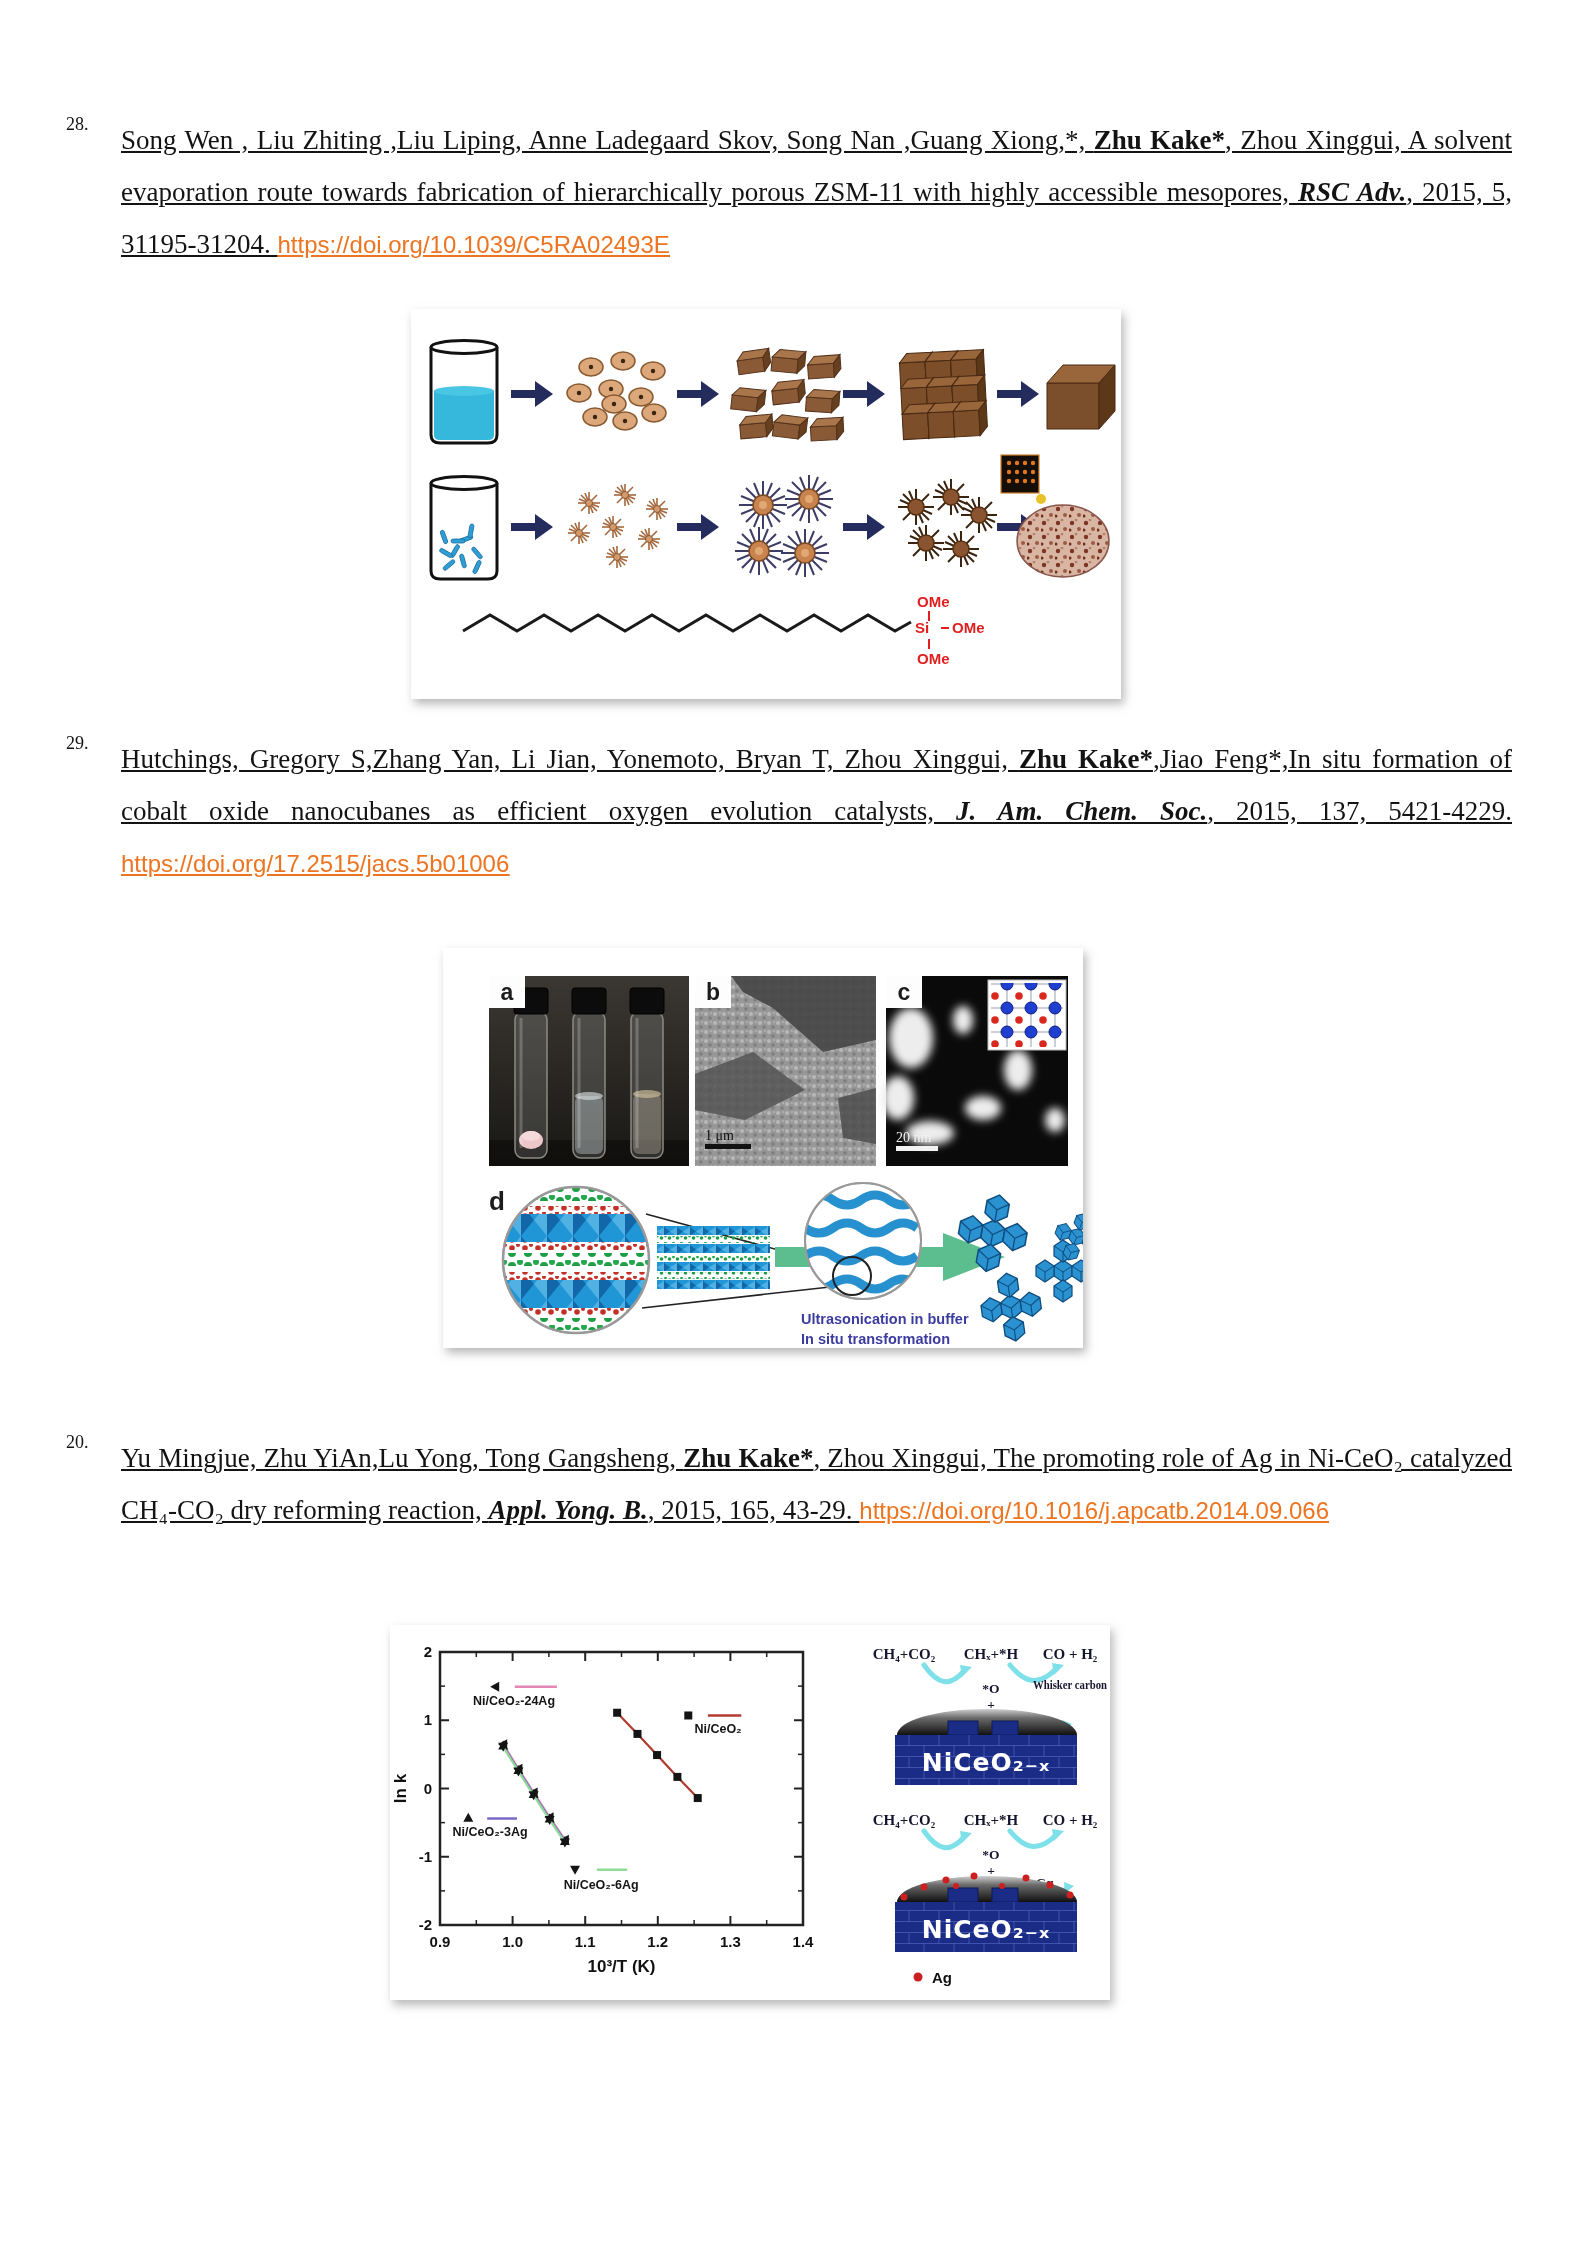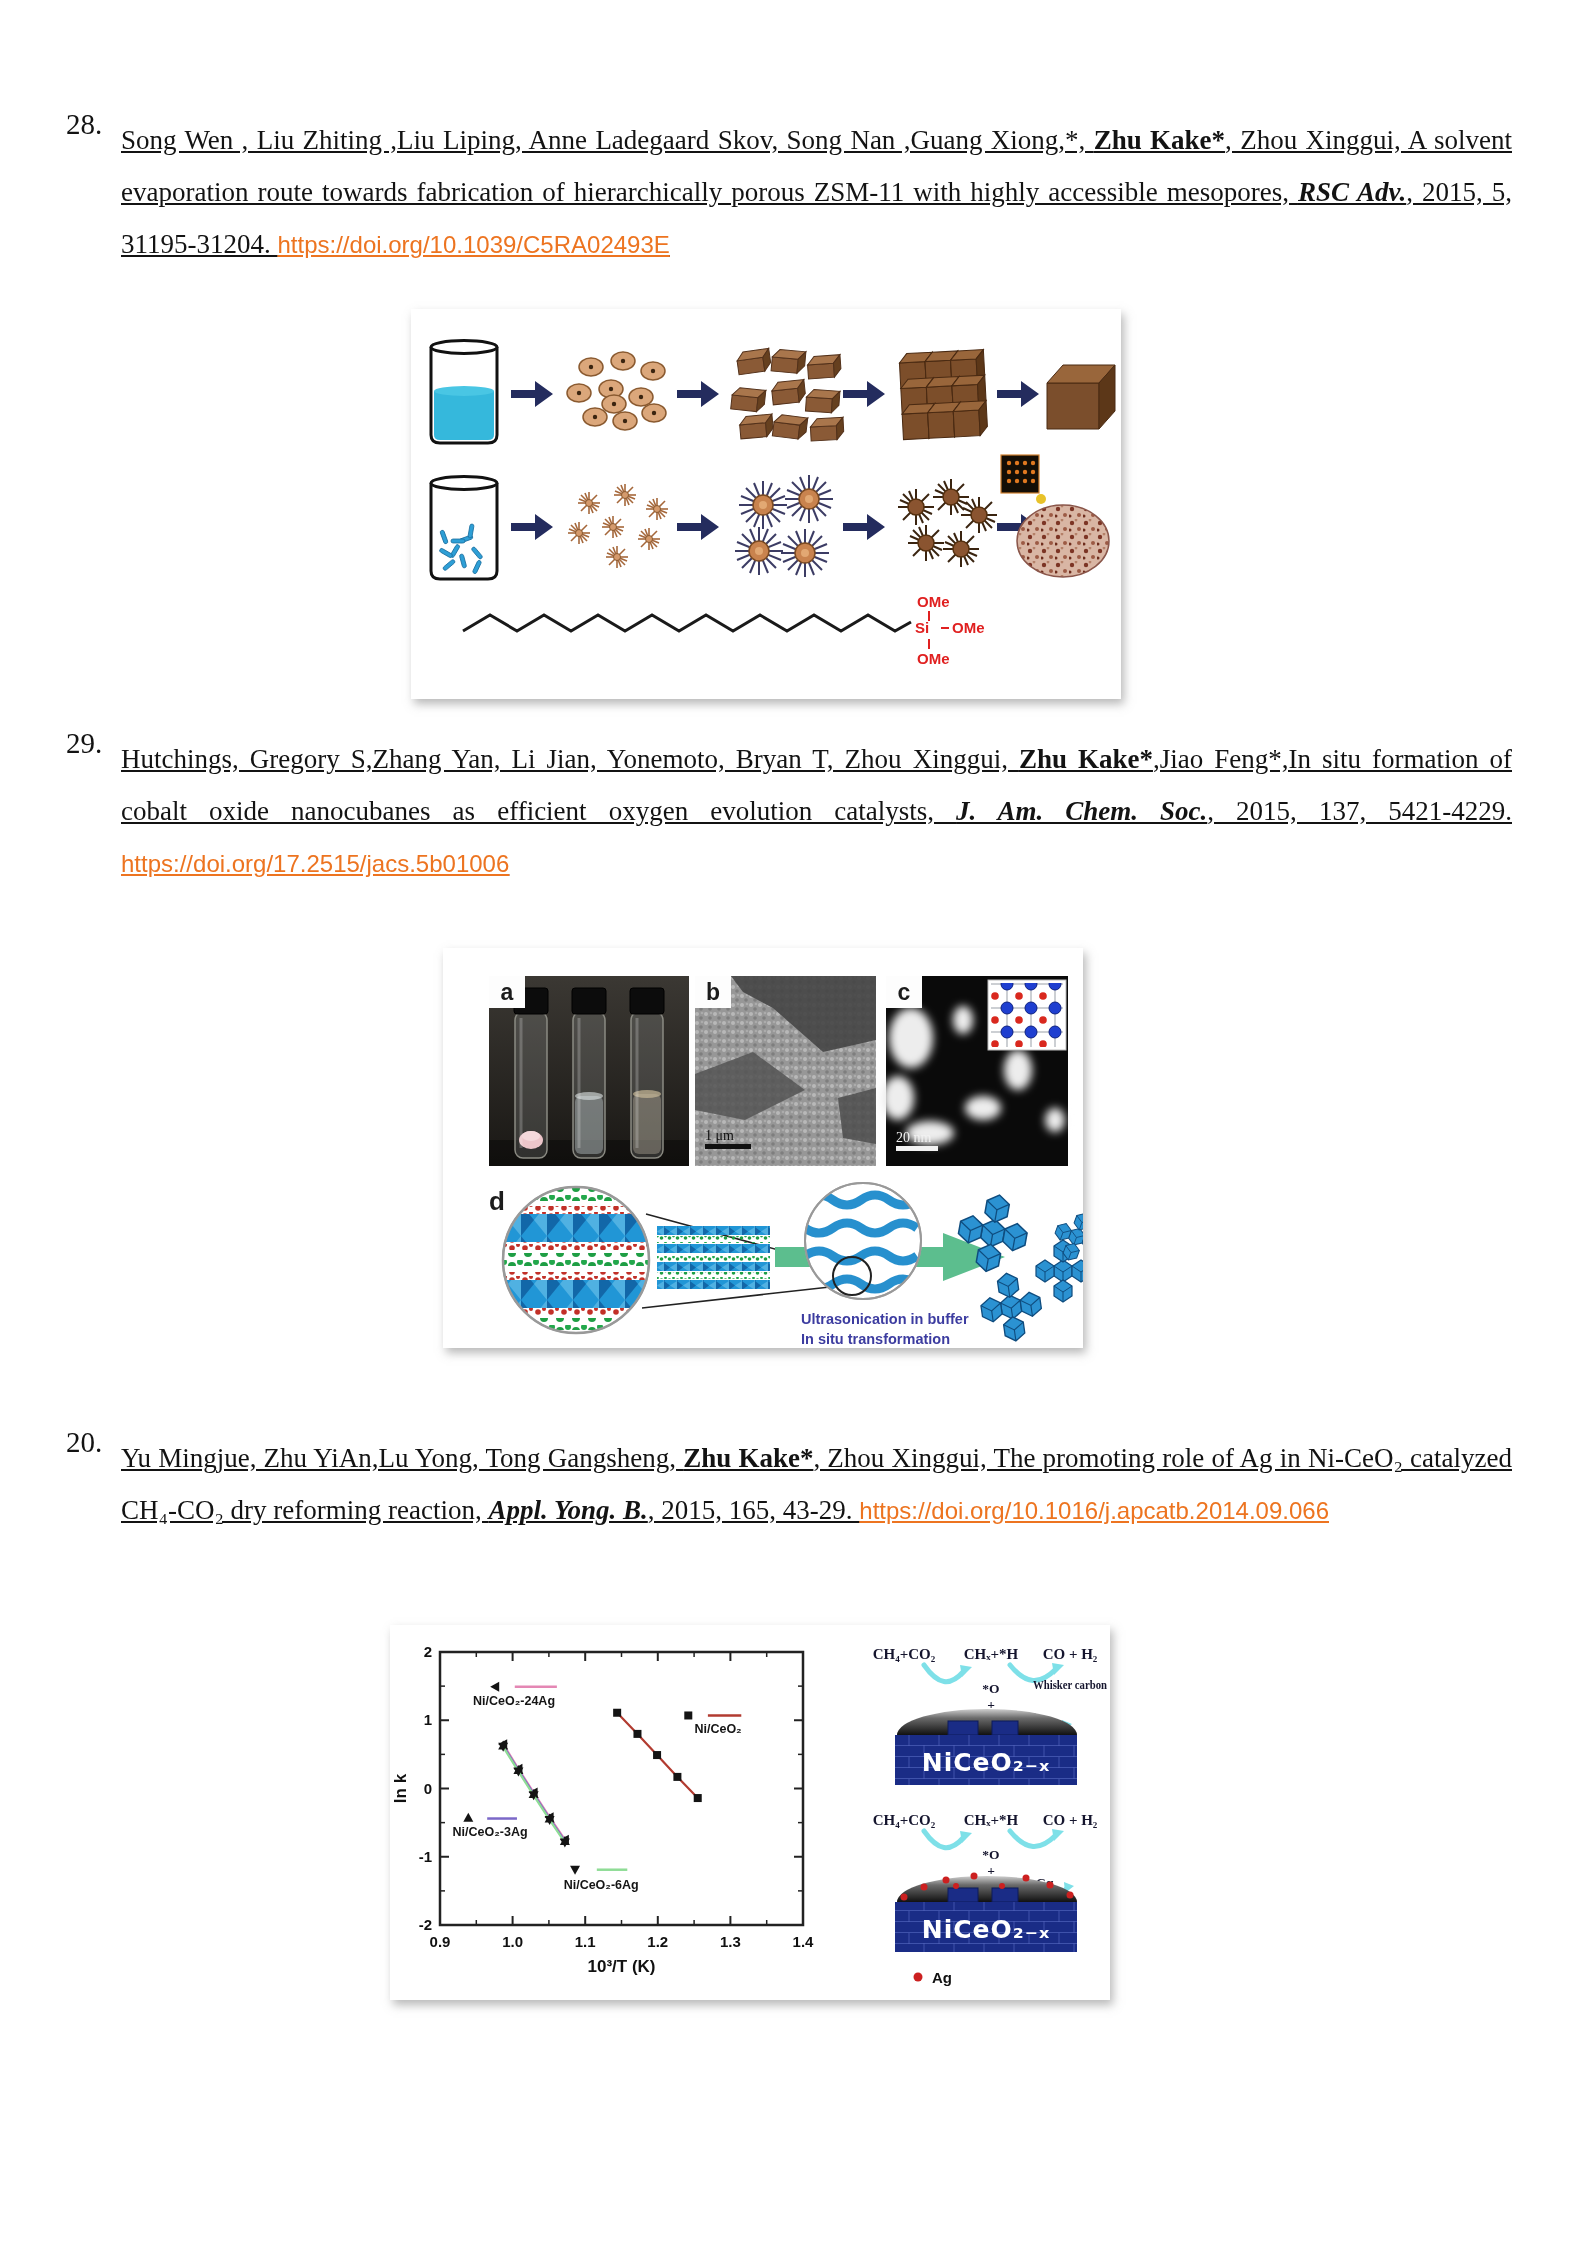--- a/index.html
+++ b/index.html
@@ -1,19 +1,19 @@
 <!DOCTYPE html>
 <html><head>
 <meta charset="utf-8">
 <style>
   html,body{margin:0;padding:0;background:#ffffff;}
   .page{position:relative;width:1587px;height:2245px;background:#fff;overflow:hidden;
         font-family:"Liberation Serif",serif;color:#131313;}
   .entry{position:absolute;left:66px;width:1462px;}
-  .refnum{position:absolute;left:0;top:0;font-size:29px;line-height:52px;}
+  .refnum{position:absolute;left:0;top:0;font-size:18px;line-height:52px;}
   .reftext{margin:16px;padding-left:39px;font-size:27px;line-height:52px;text-align:justify;text-decoration:underline;}
   .b{font-weight:bold;}
   .bi{font-weight:bold;font-style:italic;}
   .doi{font-family:"Liberation Sans",sans-serif;font-size:24px;color:#ED7420;
        text-decoration:underline;cursor:pointer;}
   .fig{position:absolute;background:#fff;box-shadow:3px 5px 9px rgba(115,115,115,.5);}
   #fig28{left:395px;top:293px;width:710px;height:390px;}
   #fig29{left:443px;top:948px;width:640px;height:400px;}
   #fig30{left:390px;top:1625px;width:720px;height:375px;}
   svg{display:block;}

